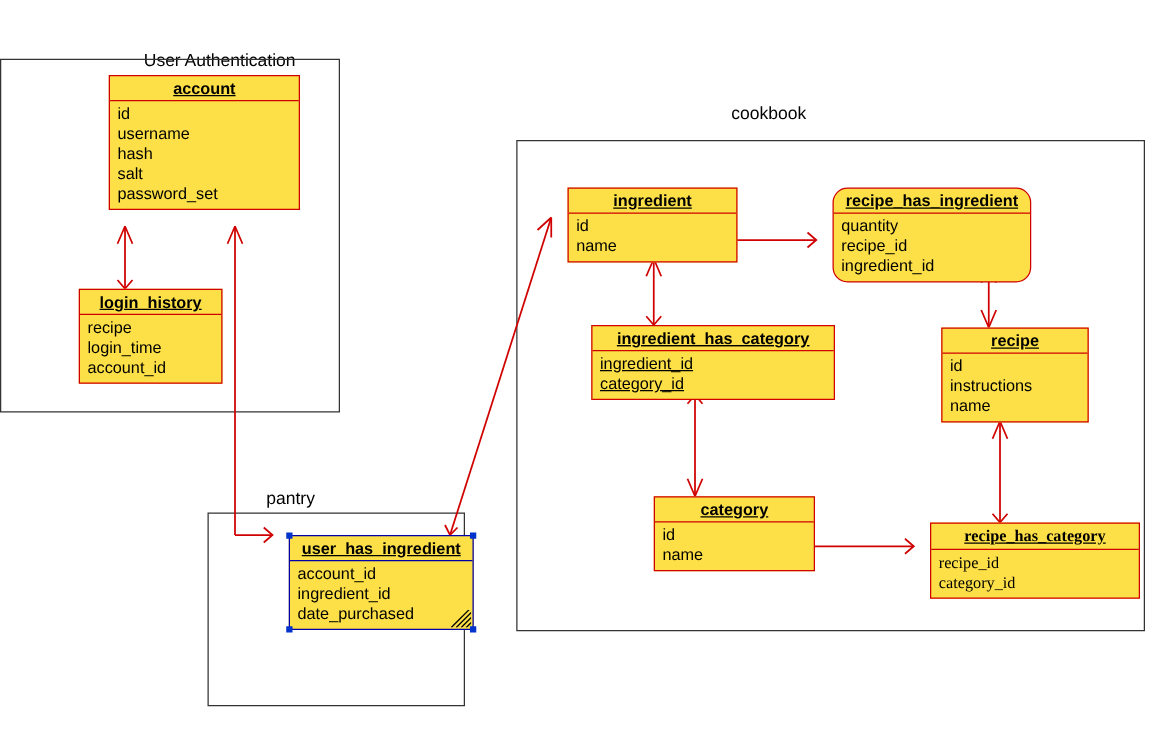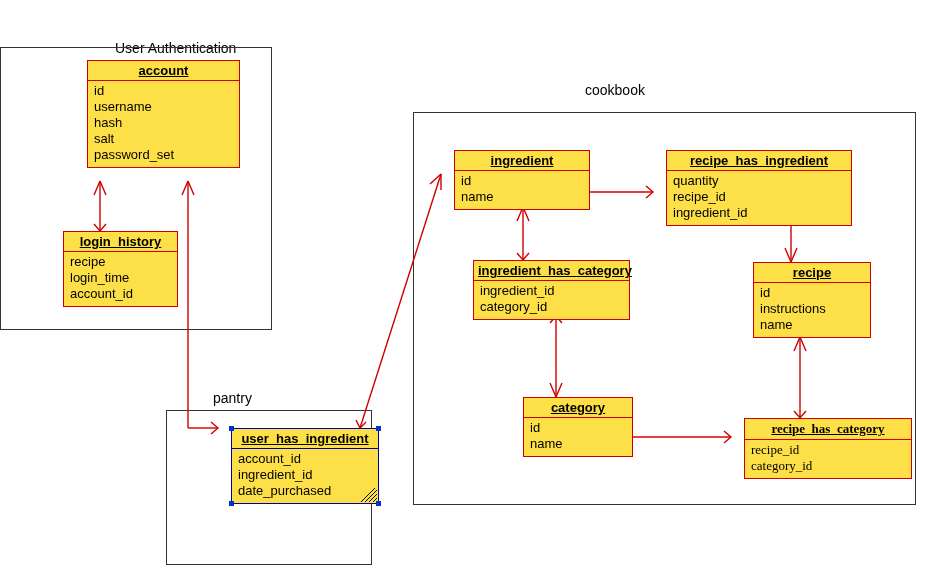--- a/index.html
+++ b/index.html
@@ -153,47 +153,47 @@
 </div>
 
 <div class="entity" style="left:441px; top:150px; width:136px;">
   <div class="title">ingredient</div>
   <div class="fields">
     <div class="field">id</div>
     <div class="field">name</div>
   </div>
 </div>
 
-<div class="entity" style="left:653px; top:150px; width:186px;">
+<div class="entity" style="left:653px; top:150px; width:159px;border-radius:12px;">
   <div class="title">recipe_has_ingredient</div>
   <div class="fields">
     <div class="field">quantity</div>
     <div class="field">recipe_id</div>
     <div class="field">ingredient_id</div>
   </div>
 </div>
 
-<div class="entity" style="left:460px; top:260px; width:157px;">
+<div class="entity" style="left:460px; top:260px; width:195px;text-decoration:underline;">
   <div class="title">ingredient_has_category</div>
   <div class="fields">
     <div class="field">ingredient_id</div>
     <div class="field">category_id</div>
   </div>
 </div>
 
 <div class="entity" style="left:740px; top:262px; width:118px;">
   <div class="title">recipe</div>
   <div class="fields">
     <div class="field">id</div>
     <div class="field">instructions</div>
     <div class="field">name</div>
   </div>
 </div>
 
-<div class="entity" style="left:510px; top:397px; width:110px;">
+<div class="entity" style="left:510px; top:397px; width:129px;">
   <div class="title">category</div>
   <div class="fields">
     <div class="field">id</div>
     <div class="field">name</div>
   </div>
 </div>
 
 <div class="entity" style="left:731px; top:418px; width:168px;font-family:Liberation Serif, serif;">
   <div class="title">recipe_has_category</div>
   <div class="fields">

